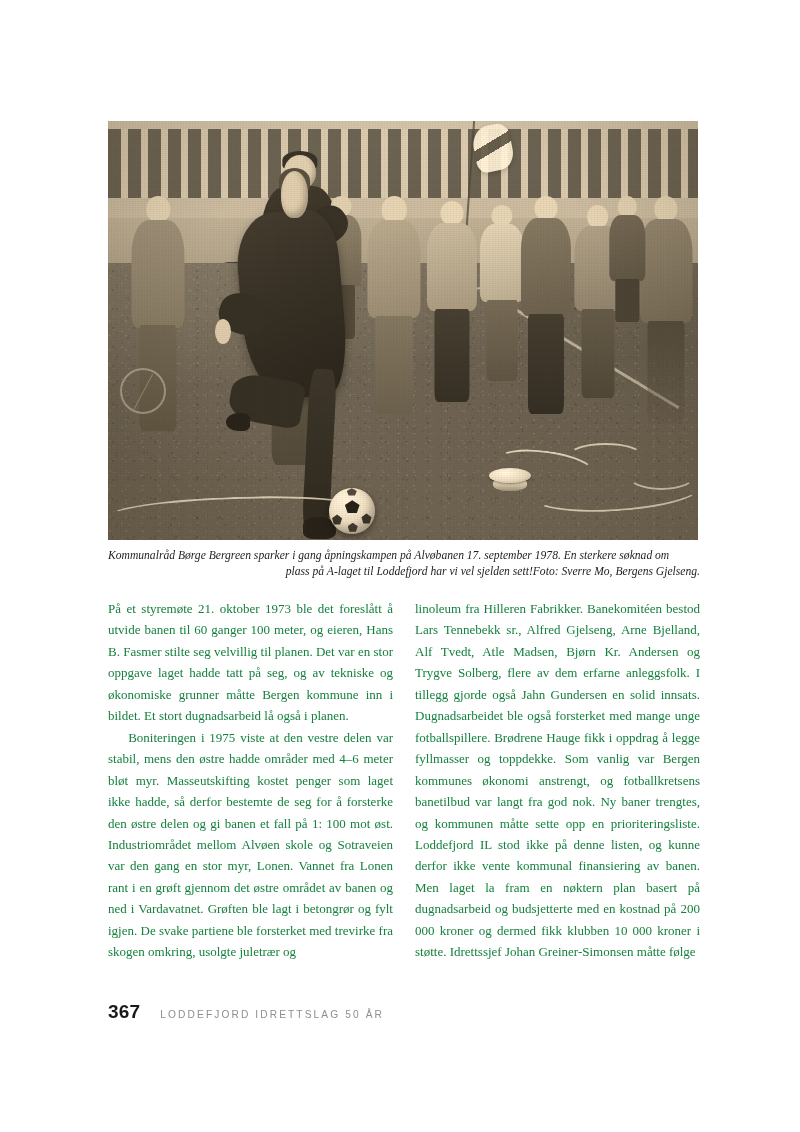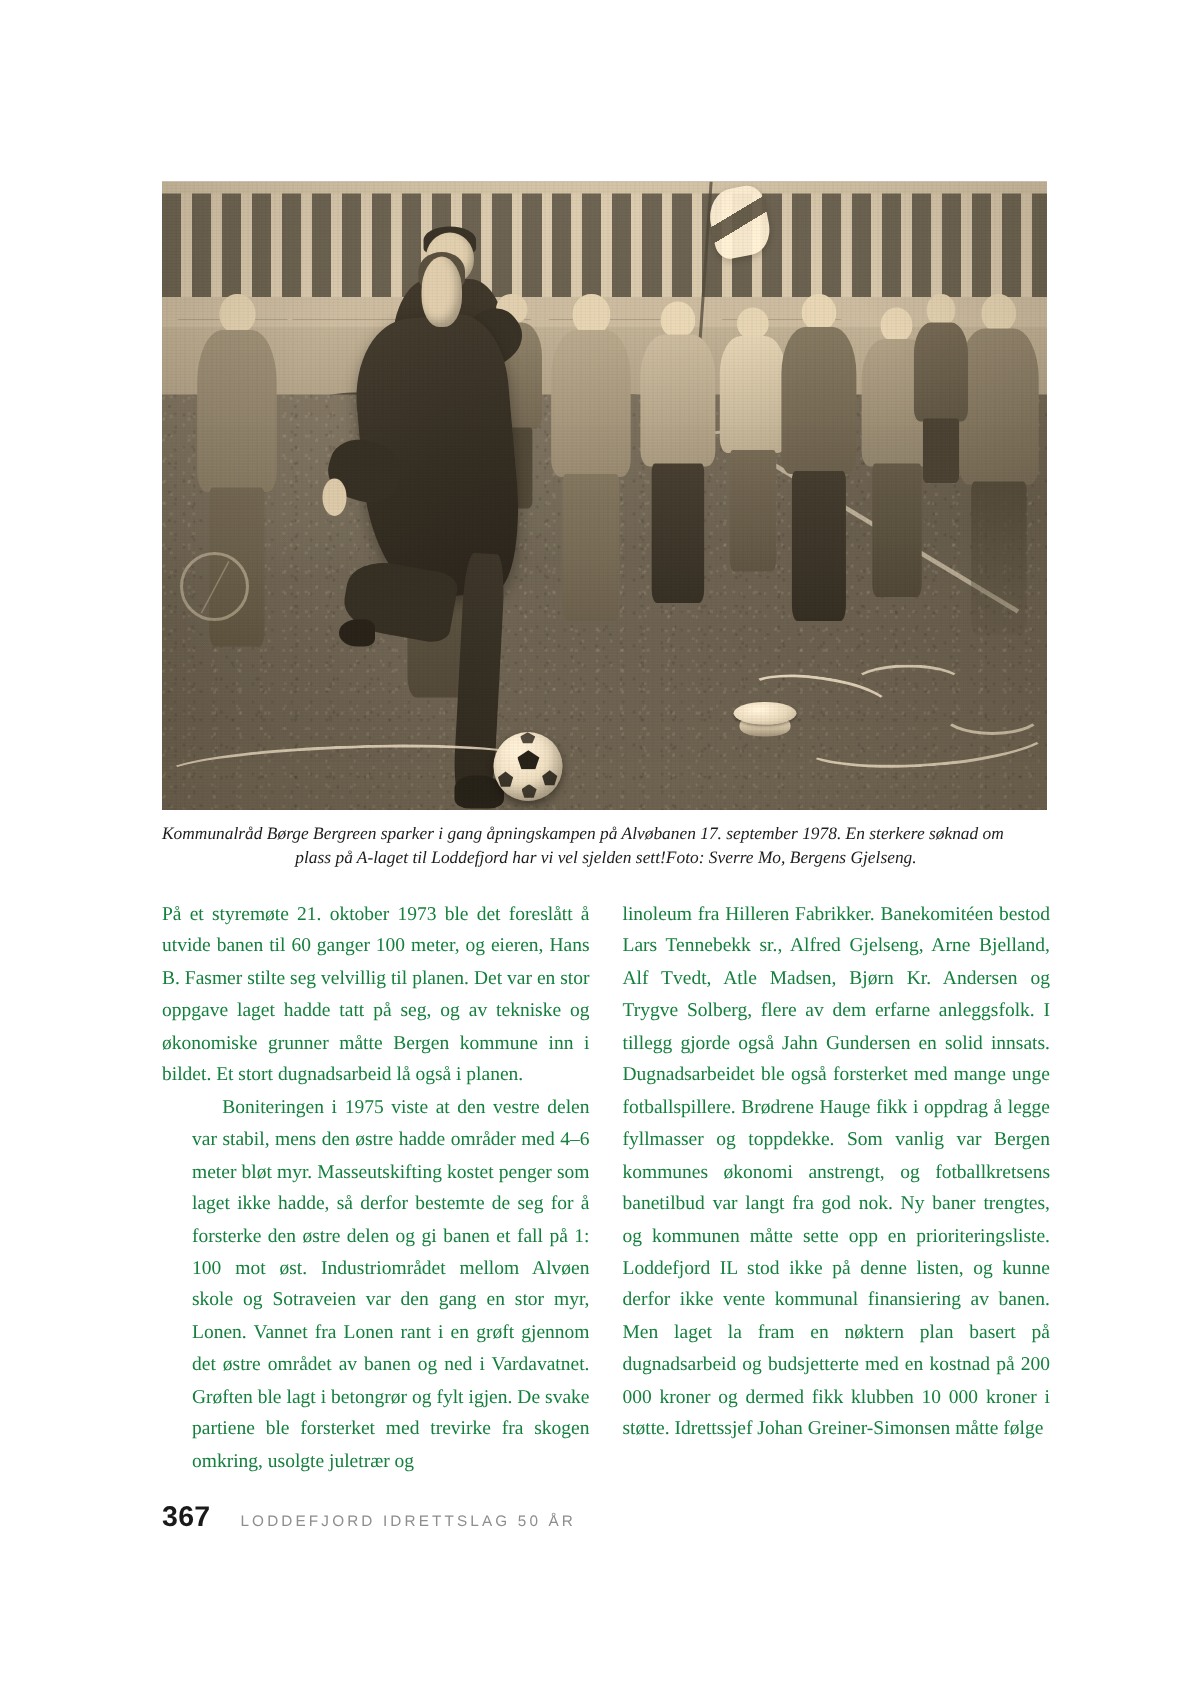--- a/index.html
+++ b/index.html
@@ -347,21 +347,21 @@
     width: 592px;
     font-family: "Liberation Serif", "DejaVu Serif", serif;
     font-style: italic;
     font-size: 11.6px;
     line-height: 15.6px;
     color: #1d1d1d;
   }
   .caption-line { display: block; }
   .caption-credit-line {
     display: flex;
-    justify-content: center;
+    justify-content: flex-end;
     align-items: baseline;
   }
   .caption-credit { white-space: nowrap; }
 
   
   .columns {
     position: absolute;
     left: 108px;
     top: 598px;
     width: 592px;
@@ -370,21 +370,21 @@
   }
   .col {
     width: 285px;
     font-size: 13px;
     line-height: 21.45px;
     text-align: justify;
     color: #15803d;
     hyphens: manual;
   }
   .col p { margin: 0; }
-  .col p + p { text-indent: 1.55em; margin-left: 20px; }
+  .col p + p { text-indent: 1.55em; }
 
   
   .footer {
     position: absolute;
     left: 108px;
     top: 1001px;
     display: flex;
     align-items: baseline;
     gap: 20px;
   }

